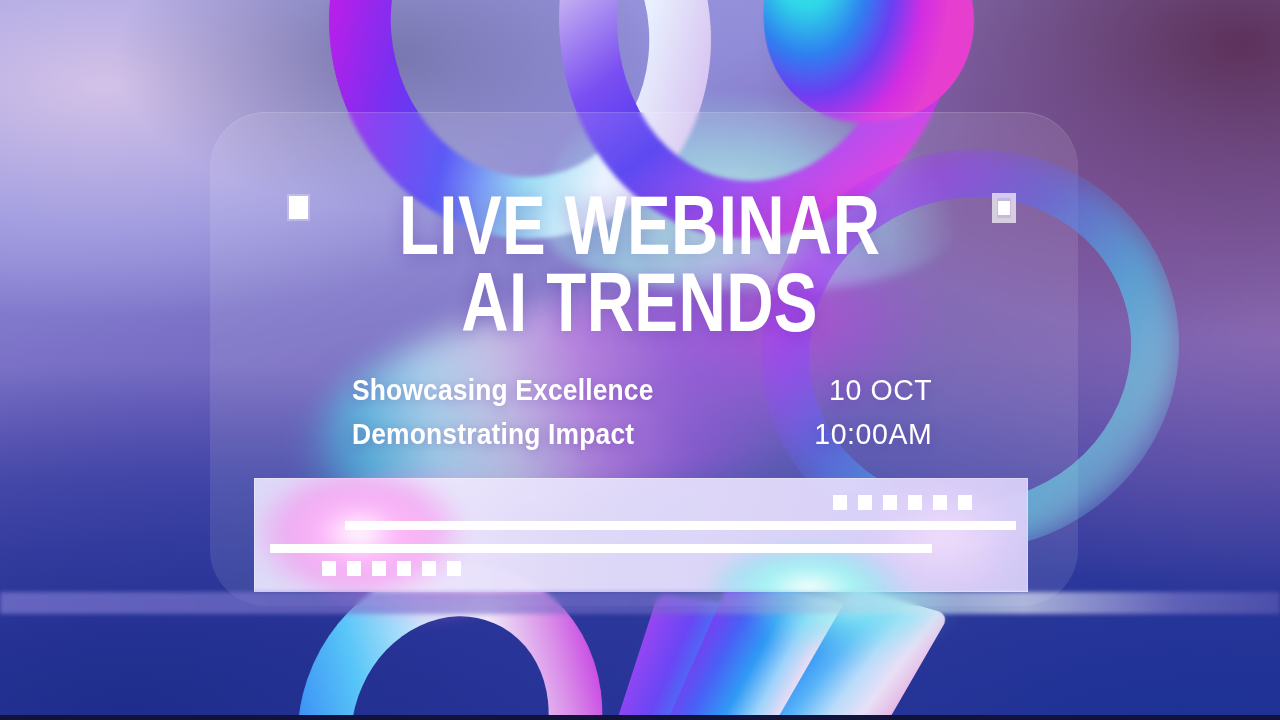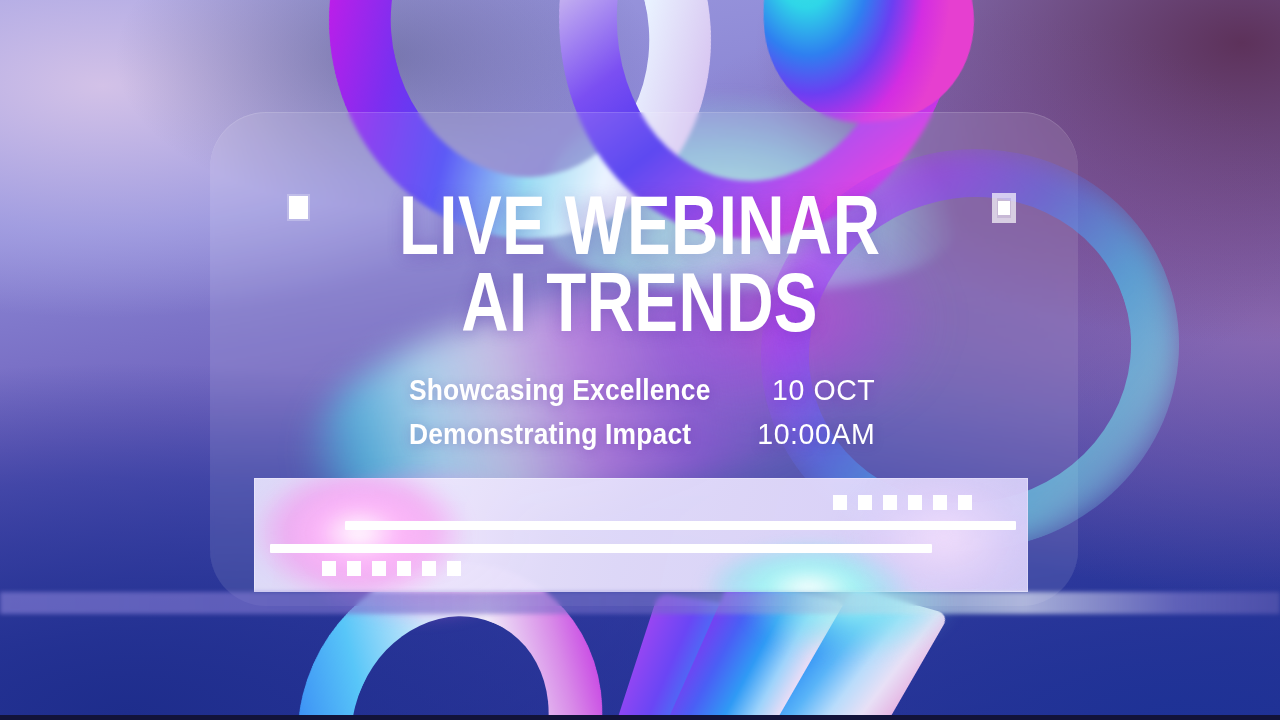--- a/index.html
+++ b/index.html
@@ -284,21 +284,21 @@
     width: 12px; height: 14px;
     background: #ffffff;
   }
 
   .subrow {
     position: absolute;
     left: 352px;
     top: 368px;
     width: 580px;
     display: flex;
-    justify-content: center;
+    justify-content: space-between;
     align-items: flex-start;
   }
 
   .sub-left {
     color: #ffffff;
     font-weight: 700;
     font-size: 30px;
     line-height: 1.45;
     letter-spacing: 0.2px;
     transform: scaleX(0.88);

